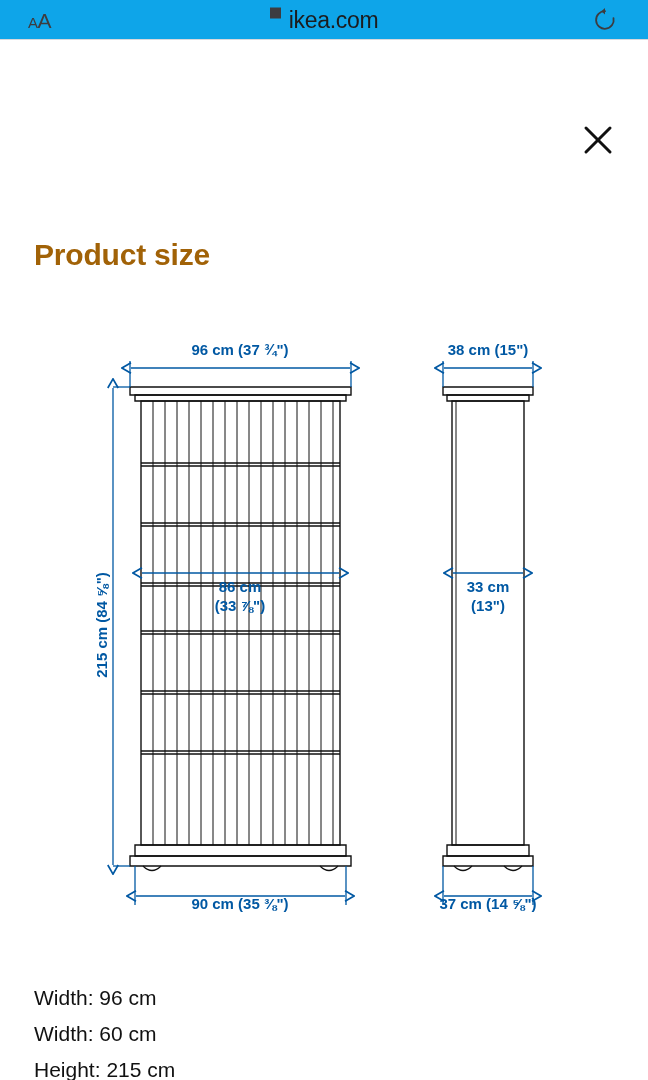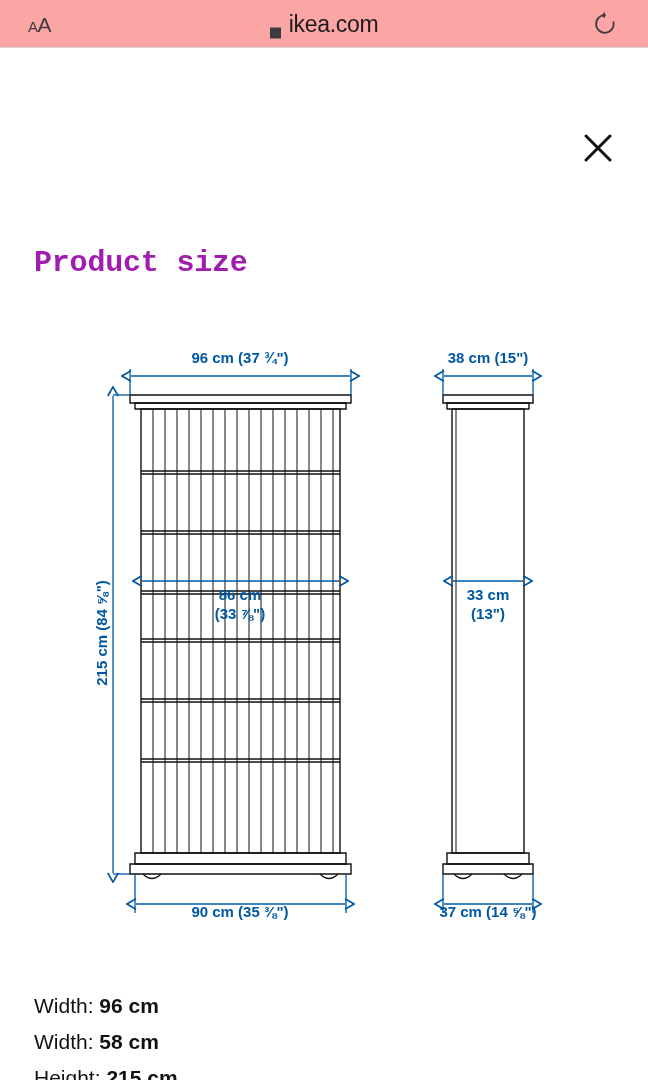--- a/index.html
+++ b/index.html
@@ -8,42 +8,42 @@
     width: 648px; height: 1080px;
     background: #ffffff;
     font-family: "Liberation Sans", sans-serif;
     overflow: hidden;
   }
 
   
   .browser-bar {
     position: relative;
     width: 648px;
-    height: 48px;
-    background: #fca5a5;
+    height: 40px;
+    background: #0ea5e9;
     border-bottom: 1px solid #d8d8dc;
   }
   .aa-button {
     position: absolute;
     left: 28px;
     top: 50%;
     transform: translateY(-50%);
     font-size: 21px;
     color: #3c3c40;
     letter-spacing: -0.5px;
     line-height: 1;
   }
   .aa-button .small { font-size: 15px; }
   .url-wrap {
     position: absolute;
     left: 0; right: 0;
     top: 50%;
     transform: translateY(-50%);
     display: flex;
-    align-items: flex-end;
+    align-items: flex-start;
     justify-content: center;
     gap: 8px;
   }
   .lock-icon {
     width: 11px; height: 11px;
     background: #3c3c40;
     display: inline-block;
     position: relative;
     top: 1px;
   }
@@ -76,23 +76,22 @@
     cursor: pointer;
   }
   .close-button svg { display: block; }
 
   .page-title {
     position: absolute;
     top: 198px;
     left: 34px;
     font-size: 30px;
     font-weight: bold;
-    color: #a21caf;
+    color: #a16207;
     letter-spacing: -0.2px;
-    font-family: Liberation Mono, monospace;
   }
 
   
   .diagram {
     position: absolute;
     top: 285px;
     left: 0;
     width: 648px;
     height: 600px;
   }
@@ -104,21 +103,21 @@
     top: 940px;
     width: 580px;
   }
   .spec-row {
     font-size: 21px;
     color: #111111;
     line-height: 36px;
     white-space: nowrap;
   }
   .spec-label { font-weight: normal; }
-  .spec-value { font-weight: bold; margin-top: 40px; }
+  .spec-value { font-weight: normal; margin-top: 40px; }
 </style>
 </head>
 <body>
 
 <div class="browser-bar">
   <div class="aa-button">
     <span class="small">A</span><span>A</span>
   </div>
   <div class="url-wrap">
     <span class="lock-icon"></span>
@@ -256,21 +255,21 @@
     </svg>
   </div>
 
   <div class="specs">
     <div class="spec-row">
       <span class="spec-label">Width:</span>
       <span class="spec-value">96 cm</span>
     </div>
     <div class="spec-row">
       <span class="spec-label">Width:</span>
-      <span class="spec-value">58 cm</span>
+      <span class="spec-value">60 cm</span>
     </div>
     <div class="spec-row">
       <span class="spec-label">Height:</span>
       <span class="spec-value">215 cm</span>
     </div>
 
   </div>
 
 </div>
 

